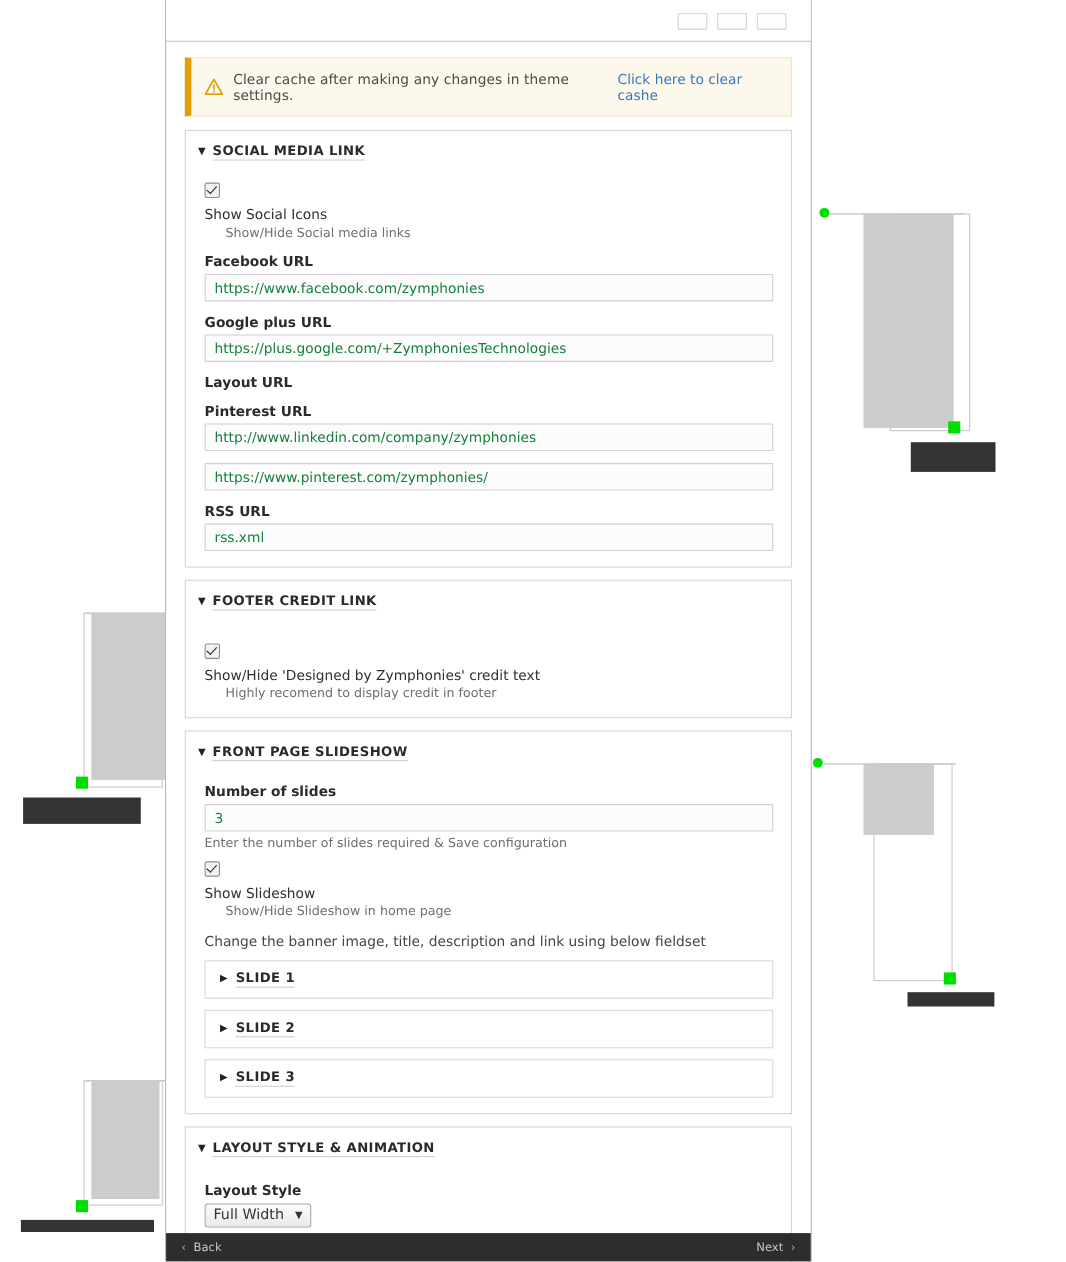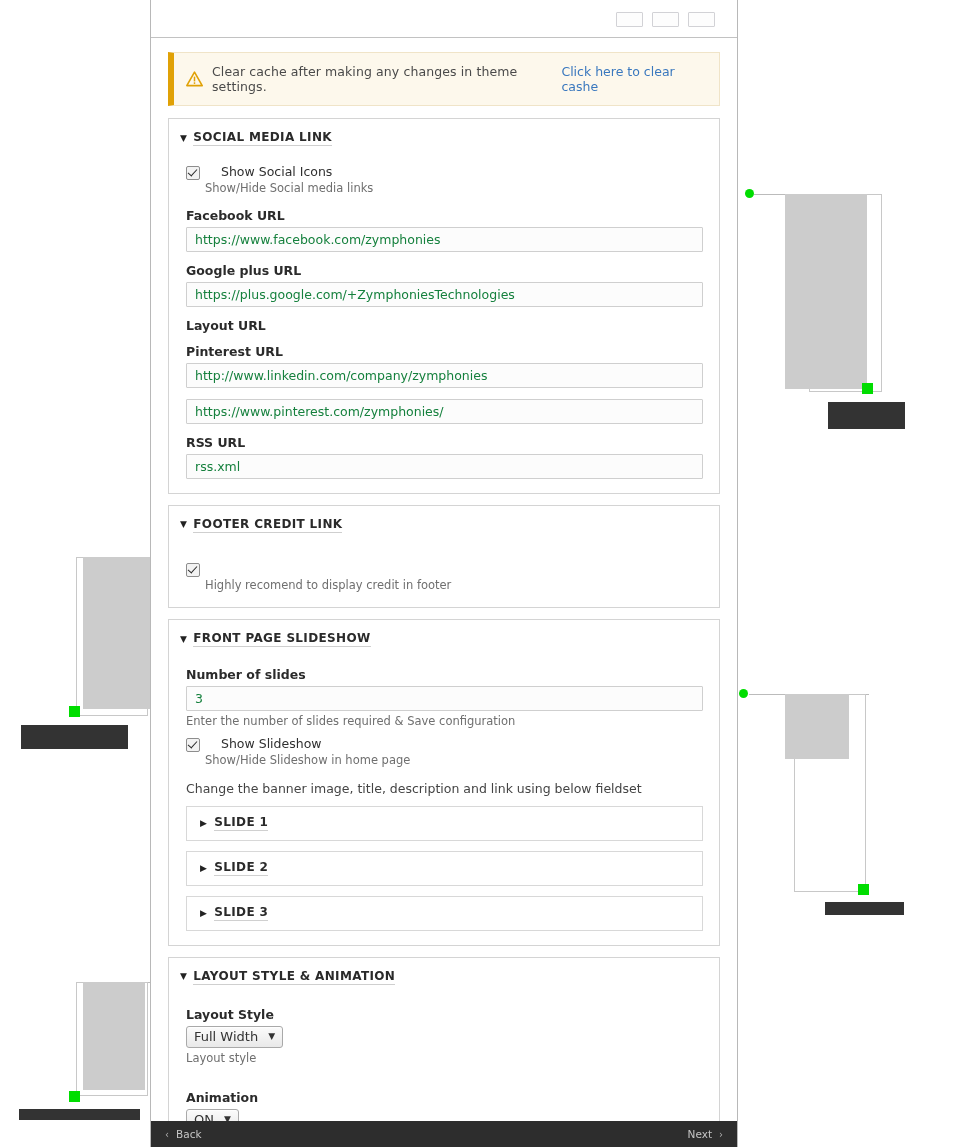--- a/index.html
+++ b/index.html
@@ -132,21 +132,21 @@
     align-items: center;
     gap: 6px;
     cursor: pointer;
   }
   .legend .tri { font-size: 9px; line-height: 1; color: #222; }
   .legend .lg-text { border-bottom: 1px solid #cfcfcf; padding-bottom: 1px; }
 
   .fs-inner { padding: 4px 16px 0 17px; }
 
   
-  .cb-row { display: flex; align-items: center; gap: 21px; margin-top: 8px; }
+  .cb-row { display: flex; align-items: flex-start; gap: 7px; margin-top: 8px; flex-direction: column; }
   .cbox {
     flex: none;
     width: 12px; height: 12px;
     margin-top: 2px;
     border: 1px solid #8d8d8d;
     background: #f3f3f3;
     border-radius: 2px;
     position: relative;
     cursor: pointer;
   }
@@ -358,20 +358,21 @@
       </div>
 
       <div class="fieldset">
         <div class="legend">
           <span class="tri">▼</span>
           <span class="lg-text">FOOTER CREDIT LINK</span>
         </div>
         <div class="fs-inner" style="padding-top:14px;">
           <div class="cb-row">
             <span class="cbox"></span>
+            <span class="cb-label">Show/Hide 'Designed by Zymphonies' credit text</span>
           </div>
           <div class="cb-desc">Highly recomend to display credit in footer</div>
         </div>
       </div>
 
       <div class="fieldset">
         <div class="legend">
           <span class="tri">▼</span>
           <span class="lg-text">FRONT PAGE SLIDESHOW</span>
         </div>

